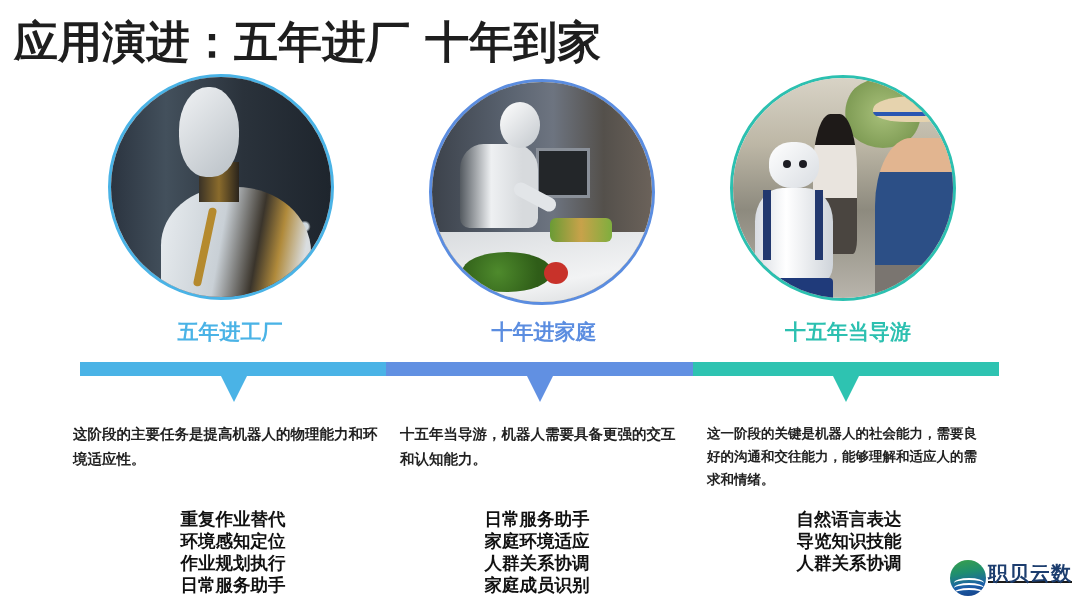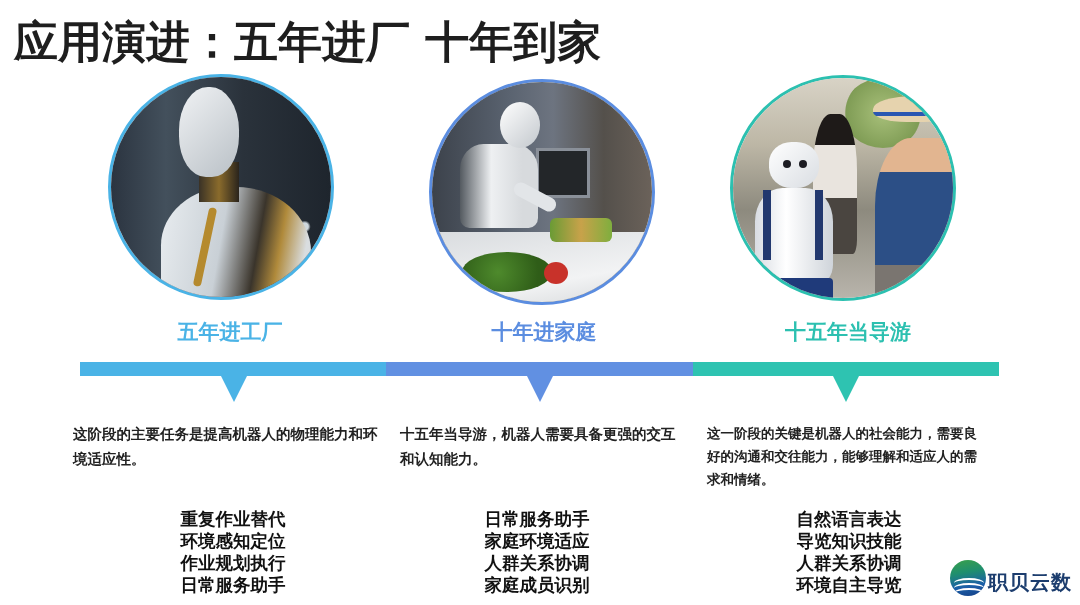--- a/index.html
+++ b/index.html
@@ -78,21 +78,21 @@
   .d1 { left: 73px; top: 422px; width: 310px; }
   .d2 { left: 400px; top: 422px; width: 284px; }
   .d3 { left: 707px; top: 422px; width: 282px; font-size: 13.5px; line-height: 23px; }
 
   .feat { position: absolute; top: 508px; width: 200px; text-align: center; font-size: 17.5px; font-weight: 900; line-height: 22px; color: #111; }
   .f1 { left: 133px; }
   .f2 { left: 437px; }
   .f3 { left: 749px; }
   .feat div { white-space: nowrap; }
 
-  .logo { position: absolute; left: 950px; top: 560px; display: flex; align-items: flex-end; }
+  .logo { position: absolute; left: 950px; top: 560px; display: flex; align-items: flex-start; text-decoration: underline; }
   .logo-mark { width: 36px; height: 36px; border-radius: 50%; position: relative; overflow: hidden;
     background: linear-gradient(170deg, #3aa04a 0%, #1f8f6e 35%, #1b5fa8 70%, #153e86 100%); }
   .logo-mark .wave { position: absolute; left: 4px; width: 30px; height: 10px; border-top: 2px solid #ffffff; border-radius: 50% 50% 0 0; }
   .logo-mark .w1 { top: 18px; }
   .logo-mark .w2 { top: 23px; }
   .logo-mark .w3 { top: 28px; }
   .logo-text { margin-left: 2px; font-size: 20px; font-weight: 700; color: #1c3d6e; white-space: nowrap; letter-spacing: 1px; }
 </style>
 </head>
 <body>
@@ -160,21 +160,20 @@
 <div class="feat f2">
   <div>日常服务助手</div>
   <div>家庭环境适应</div>
   <div>人群关系协调</div>
   <div>家庭成员识别</div>
 </div>
 <div class="feat f3">
   <div>自然语言表达</div>
   <div>导览知识技能</div>
   <div>人群关系协调</div>
-  <div>环境自主导览</div>
 </div>
 
 <div class="logo">
   <div class="logo-mark">
     <div class="wave w1"></div>
     <div class="wave w2"></div>
     <div class="wave w3"></div>
   </div>
   <div class="logo-text">职贝云数</div>
 </div>

